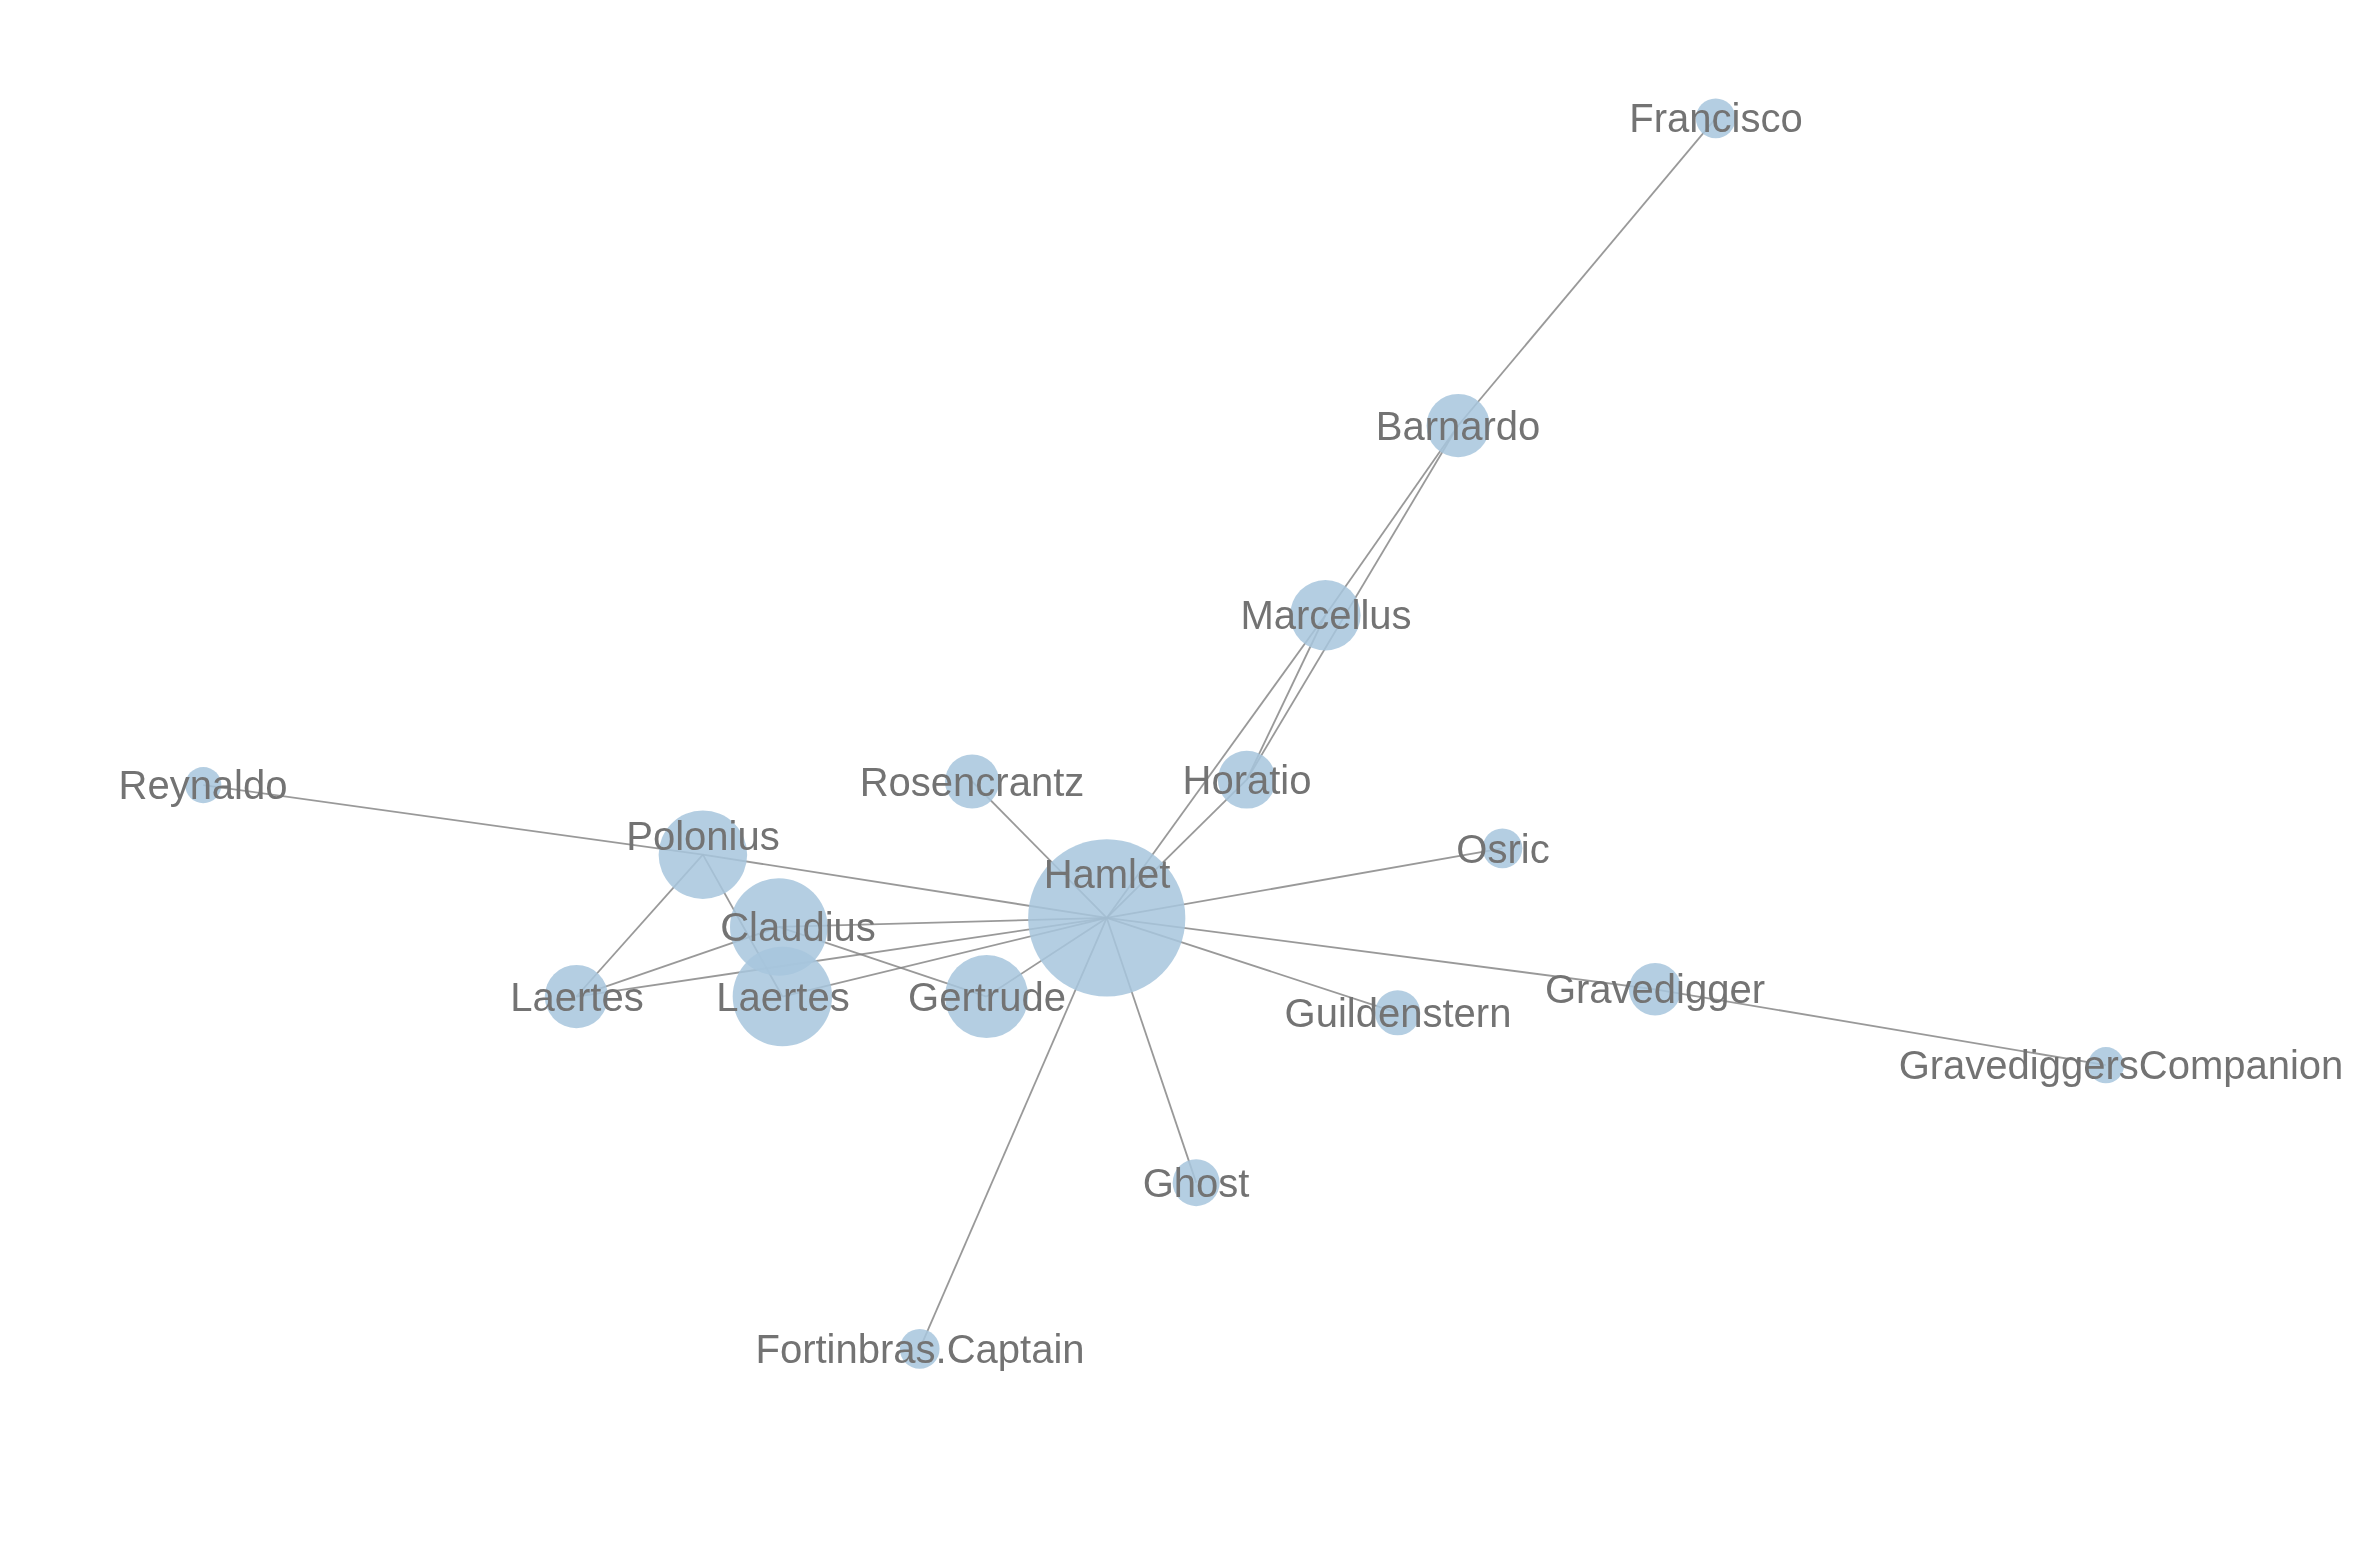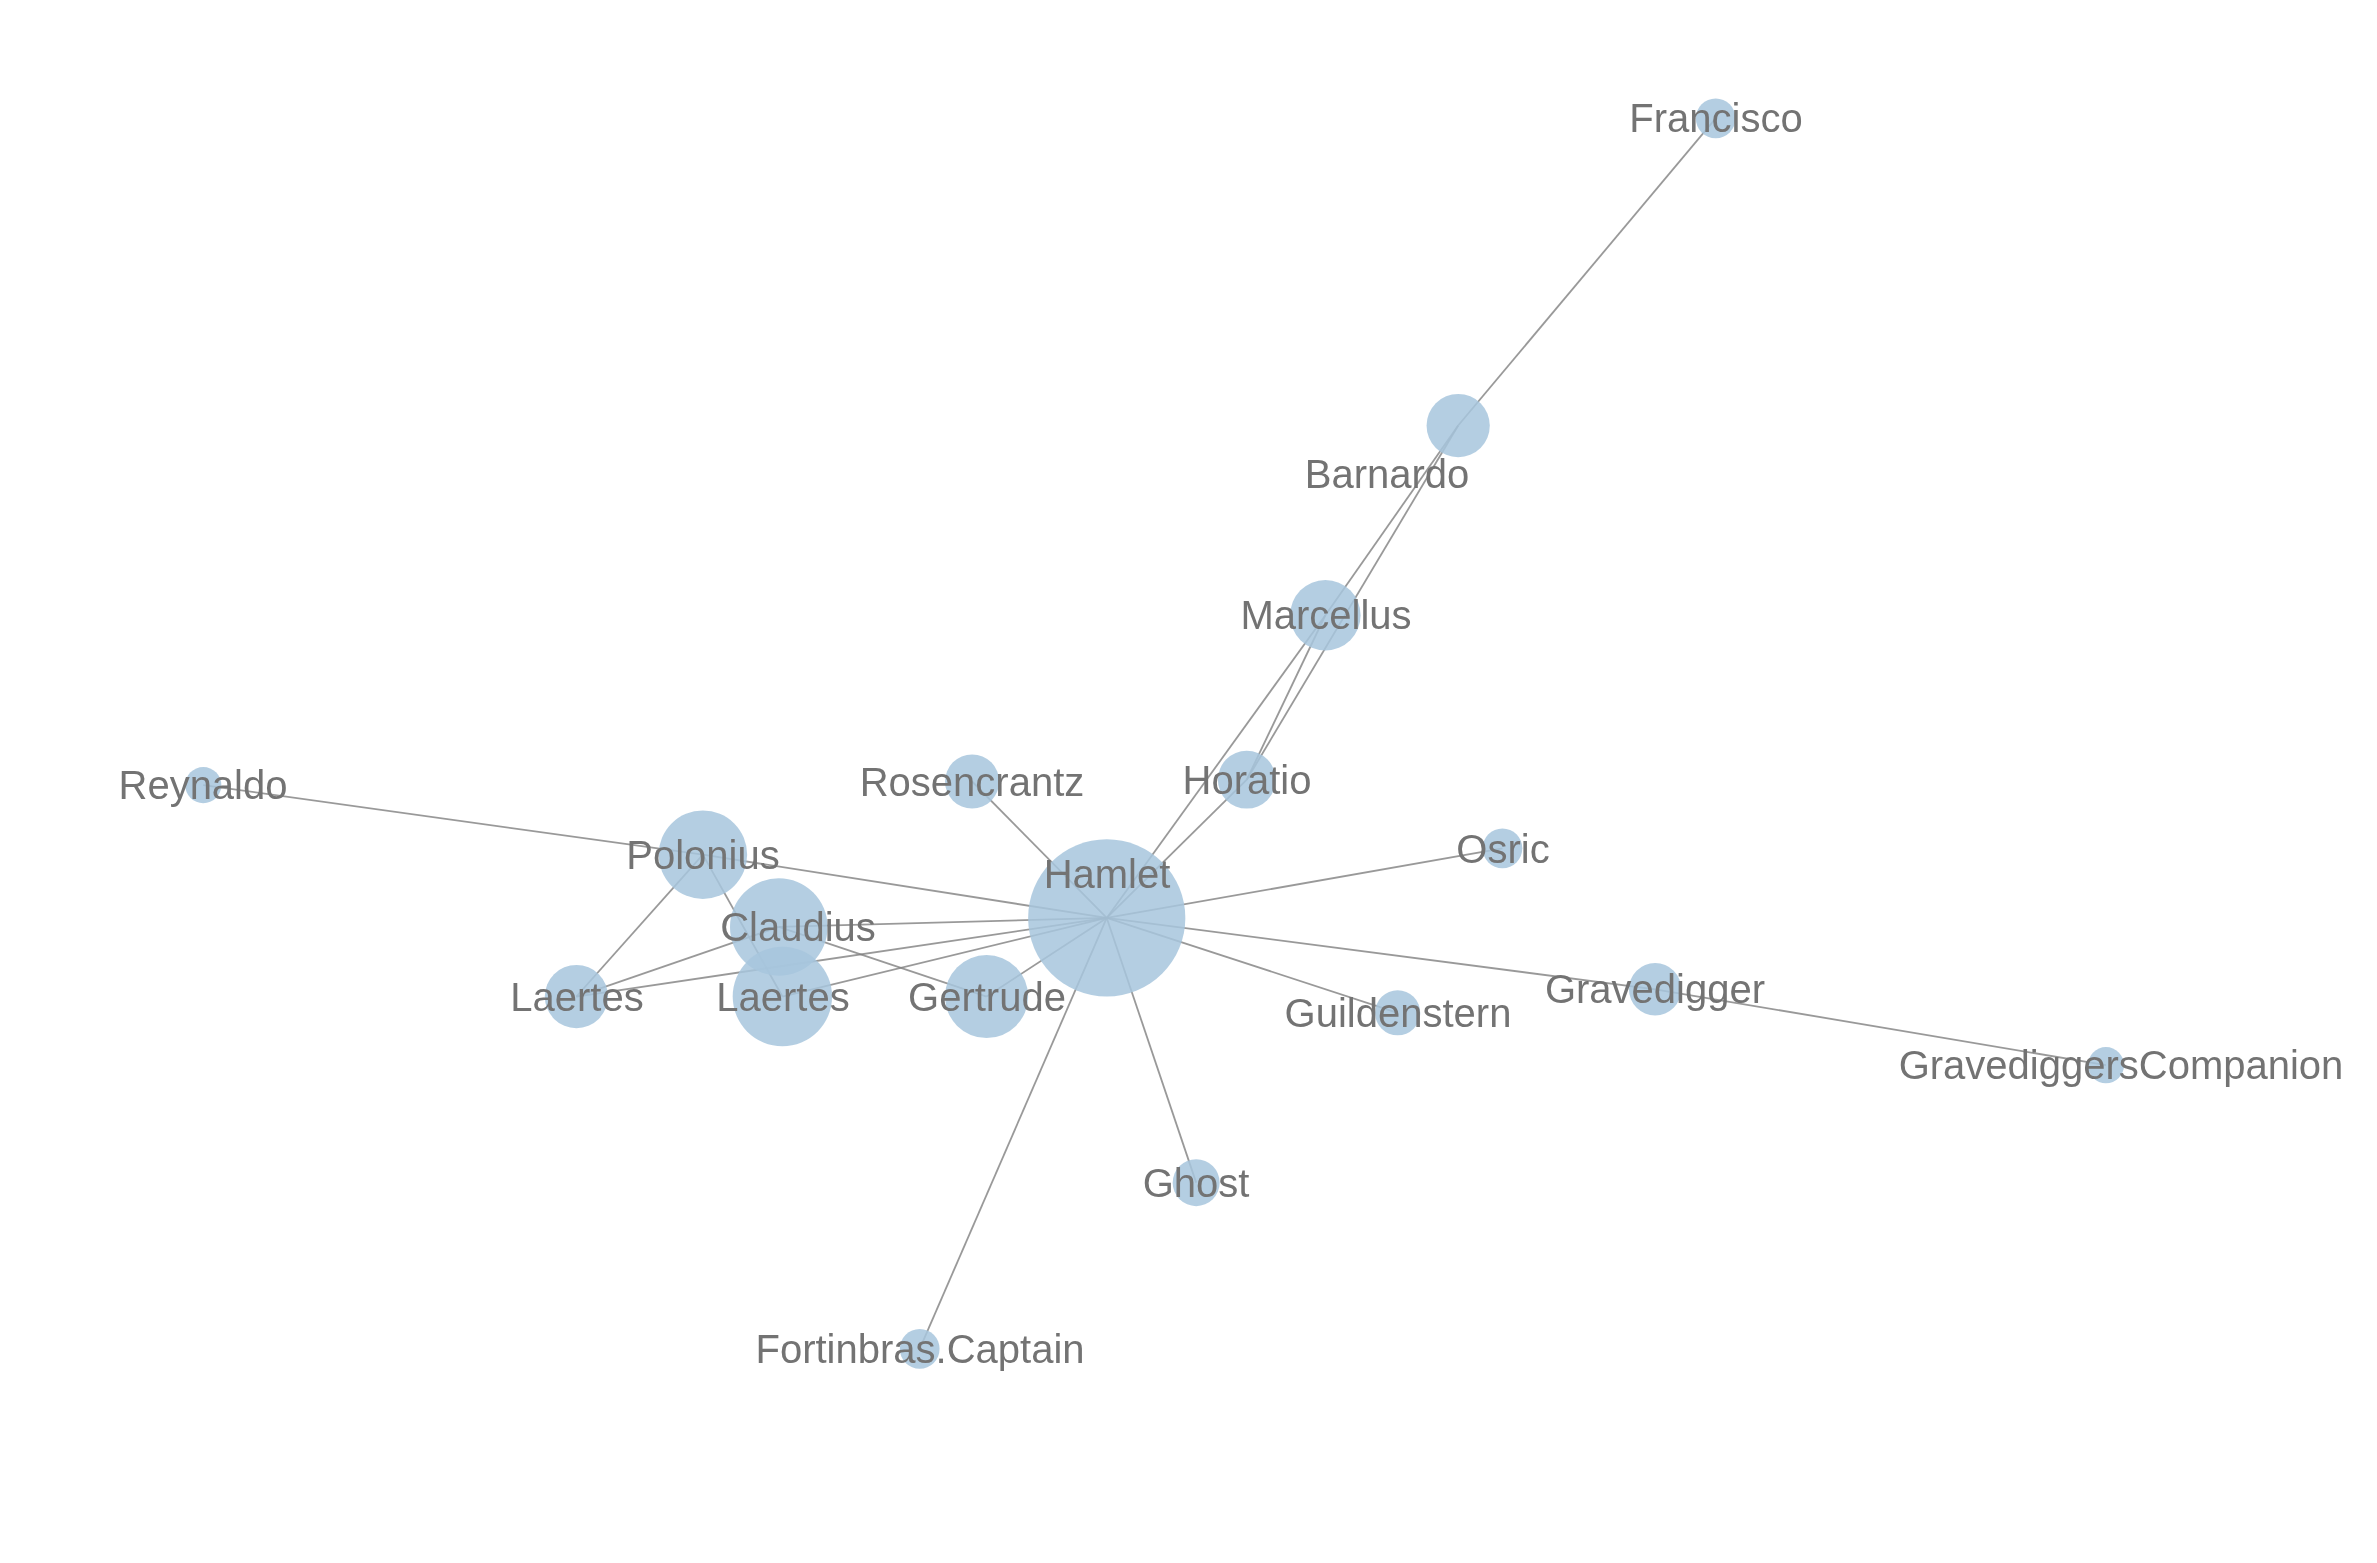--- a/index.html
+++ b/index.html
@@ -95,29 +95,29 @@
         <circle cx="1663" cy="939" r="22" class="node-circle"></circle>
         <circle cx="225" cy="869" r="20" class="node-circle"></circle>
         <circle cx="1832" cy="1095" r="29" class="node-circle"></circle>
         <circle cx="2331" cy="1179" r="20" class="node-circle"></circle>
         <circle cx="1018" cy="1493" r="22" class="node-circle"></circle>
       </g>
   </svg>
   <div id="labels-group">
       <div class="node-label" style="left: 1107px; top: 874px;">Hamlet</div>
       <div class="node-label" style="left: 779px; top: 927px; margin-left: 19px;">Claudius</div>
-      <div class="node-label" style="left: 703px; top: 855px;">Polonius</div>
+      <div class="node-label" style="left: 703px; top: 836px;">Polonius</div>
       <div class="node-label" style="left: 783px; top: 997px;">Laertes</div>
       <div class="node-label" style="left: 987px; top: 997px;">Gertrude</div>
       <div class="node-label" style="left: 1247px; top: 780px;">Horatio</div>
       <div class="node-label" style="left: 577px; top: 997px;">Laertes</div>
       <div class="node-label" style="left: 972px; top: 782px;">Rosencrantz</div>
       <div class="node-label" style="left: 1398px; top: 1013px;">Guildenstern</div>
       <div class="node-label" style="left: 1326px; top: 615px;">Marcellus</div>
-      <div class="node-label" style="left: 1387px; top: 426px; margin-top: 48px;">Barnardo</div>
+      <div class="node-label" style="left: 1458px; top: 426px;">Barnardo</div>
       <div class="node-label" style="left: 1716px; top: 118px;">Francisco</div>
       <div class="node-label" style="left: 1196px; top: 1183px;">Ghost</div>
       <div class="node-label" style="left: 1503px; top: 849px;">Osric</div>
       <div class="node-label" style="left: 203px; top: 785px;">Reynaldo</div>
       <div class="node-label" style="left: 1655px; top: 989px;">Gravedigger</div>
       <div class="node-label" style="left: 2106px; top: 1065px; margin-left: 15px;">GravediggersCompanion</div>
       <div class="node-label" style="left: 920px; top: 1349px; text-align: right;">Fortinbras.Captain</div>
     </div>
 </div>
 

